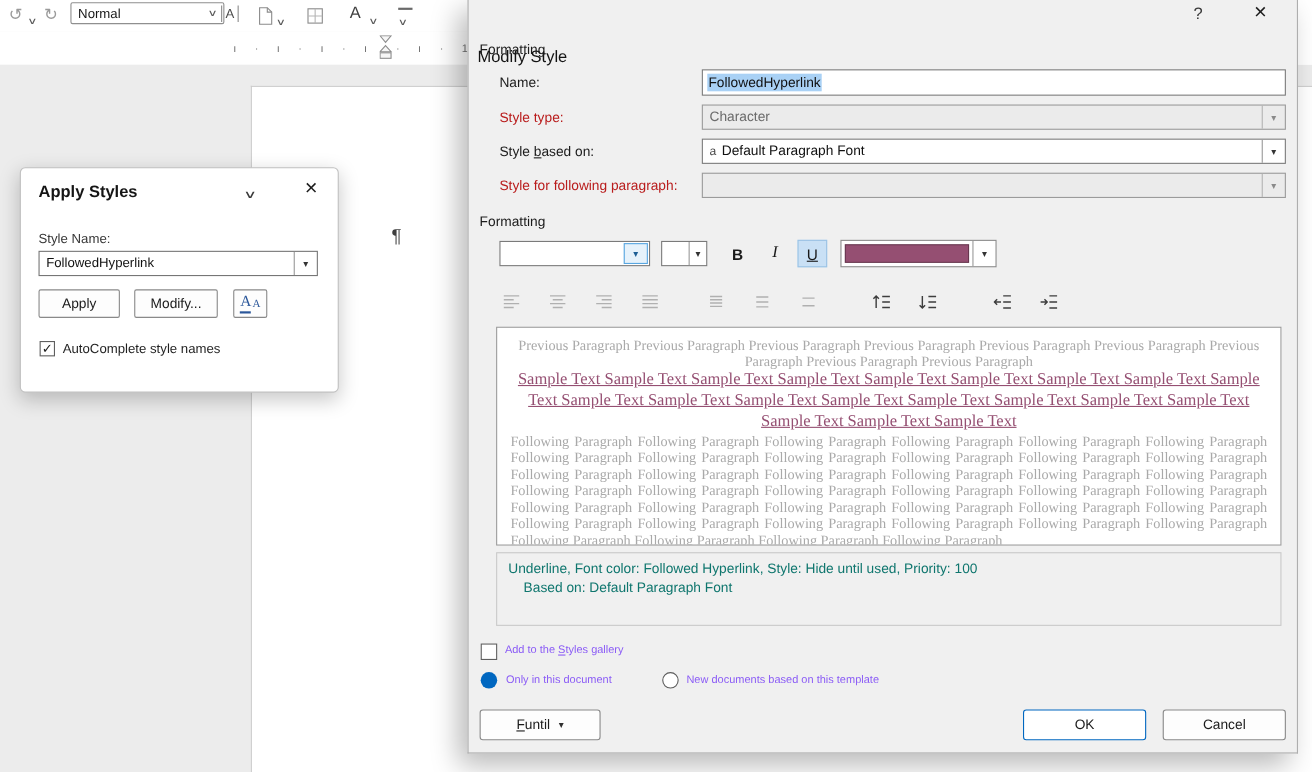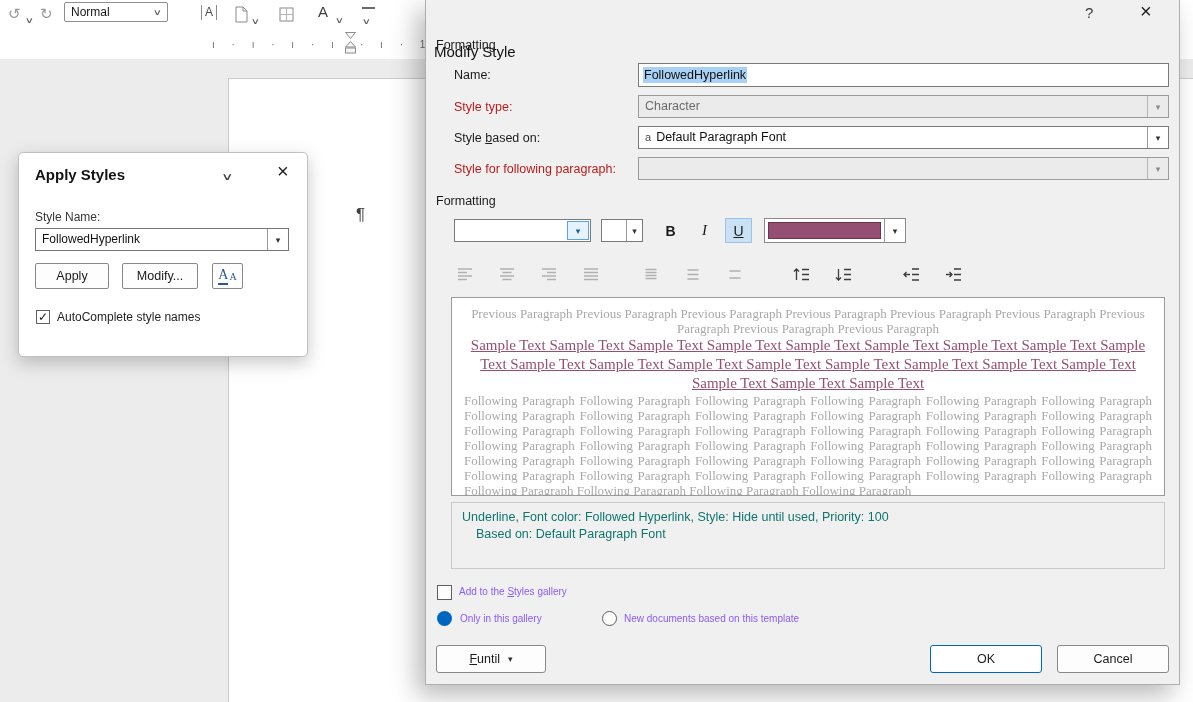--- a/index.html
+++ b/index.html
@@ -3,21 +3,21 @@
 <meta charset="utf-8">
 <style>
   html,body{margin:0;padding:0;}
   body{width:1193px;height:702px;position:relative;overflow:hidden;background:#fff;
        font-family:"Liberation Sans",sans-serif;-webkit-font-smoothing:antialiased;}
   .ab{position:absolute;}
   
   .toolbar{position:absolute;left:0;top:0;width:426px;height:29px;background:#fff;border-bottom:1px solid #e4e4e4;}
   .tbicon{position:absolute;top:4px;font-size:15px;color:#9a9a9a;line-height:20px;}
   .chev{font-size:9px;color:#5a5a5a;display:inline-block;transform:scale(1.4,.9);}
-  .stylebox{position:absolute;left:64px;top:2px;width:104px;height:20px;box-sizing:border-box;border:1px solid #8f8f8f;
+  .stylebox{position:absolute;left:64px;top:2px;width:140px;height:20px;box-sizing:border-box;border:1px solid #8f8f8f;
             border-radius:2px;background:#fff;display:flex;align-items:center;justify-content:space-between;
             padding:0 6px;font-size:12px;color:#161616;}
   .boxA{position:absolute;left:201px;top:5px;font-size:12px;color:#4a4a4a;border-left:1px solid #8a8a8a;border-right:1px solid #8a8a8a;padding:0 3px;line-height:15px;}
   .fxA{position:absolute;left:318px;top:3px;font-size:15px;color:#3f3f3f;}
   .overbar{position:absolute;left:362px;top:7px;width:13px;border-top:2px solid #6a6a6a;}
   .ruler{position:absolute;left:0;top:29px;width:426px;height:30px;background:#fff;border-bottom:1px solid #d8d8d8;}
   .rmarks{position:absolute;top:10px;font-size:10px;color:#6f6f6f;letter-spacing:7px;white-space:nowrap;}
   .docbg{position:absolute;left:0;top:59px;width:1193px;height:643px;background:#ececec;}
   .page{position:absolute;left:228px;top:78px;width:965px;height:624px;background:#fff;border-left:1px solid #cbcbcb;border-top:1px solid #cbcbcb;}
   .pilcrow{position:absolute;left:127px;top:126px;font-size:17px;color:#3e3e3e;}
@@ -257,21 +257,21 @@
 
     <div class="descbox">
       <div>Underline, Font color: Followed Hyperlink, Style: Hide until used, Priority: 100</div>
       <div class="desc2">Based on: Default Paragraph Font</div>
     </div>
 
     <span class="checkbox" style="left:11px;top:585px;width:15px;height:15px;"></span>
     <span class="olabel" style="left:33px;top:586px;"><span>Add to the </span><span class="mn">S</span><span>tyles gallery</span></span>
 
     <span class="radio on" style="left:11px;top:611px;"><span class="dot"></span></span>
-    <span class="olabel" style="left:34px;top:613px;">Only in this gallery</span>
+    <span class="olabel" style="left:34px;top:613px;">Only in this document</span>
     <span class="radio off" style="left:176px;top:611px;"></span>
     <span class="olabel" style="left:198px;top:613px;">New documents based on this template</span>
 
     <div class="btn" style="left:10px;width:110px;">
       <span><span class="mn">F</span><span>until</span></span>
       <span class="smallarrow">▾</span>
     </div>
     <div class="btn primary" style="left:504px;width:112px;">OK</div>
     <div class="btn" style="left:631px;width:112px;">Cancel</div>
   </div>

